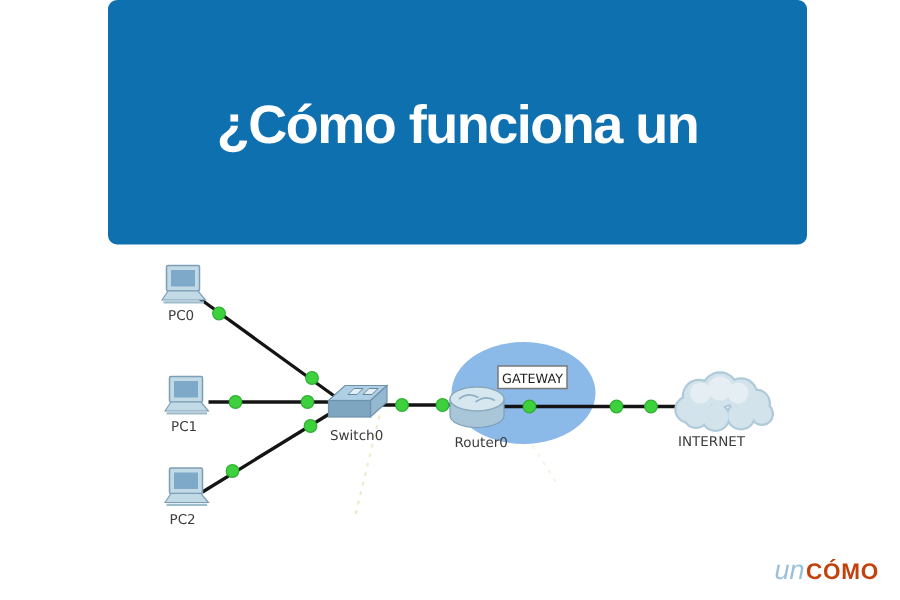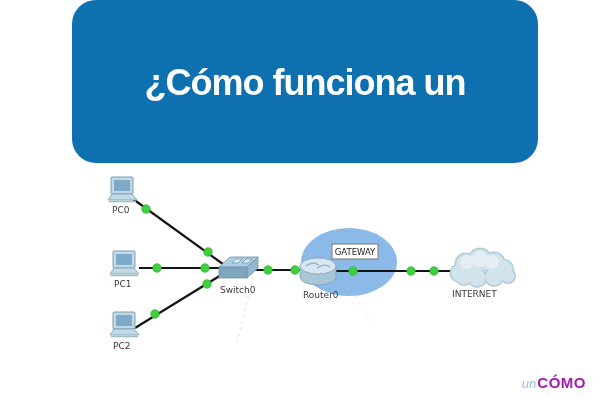--- a/index.html
+++ b/index.html
@@ -10,21 +10,21 @@
     background: #ffffff;
     overflow: hidden;
     font-family: "Liberation Sans", "DejaVu Sans", sans-serif;
   }
 
   
   .banner {
     position: absolute;
     left: 72px; top: 0; width: 466px; height: 163px;
     background: #0F70AF;
-    border-radius: 24px;
+    border-radius: 6px;
     display: flex; flex-direction: column;
     justify-content: center; align-items: center;
     padding-top: 2px;
   }
   .banner .line {
     color: #ffffff;
     font-weight: 800;
     font-size: 36px;
     line-height: 42px;
     letter-spacing: -1px;
@@ -51,29 +51,29 @@
 
   
   .brand {
     position: absolute;
     right: 14px; bottom: 9px;
     display: flex; align-items: baseline;
     user-select: none;
   }
   .brand .prefix {
     font-style: italic;
-    font-size: 13px;
+    font-size: 18px;
     color: #9CC0DB;
     margin-right: 1px;
   }
   .brand .name {
     font-weight: 700;
     font-size: 15px;
     letter-spacing: 0.5px;
-    color: #a21caf;
+    color: #c2410c;
   }
 </style>
 </head>
 <body>
 
 <div class="banner">
   <div class="line">¿Cómo funciona un</div>
 </div>
 
 <div class="diagram">

